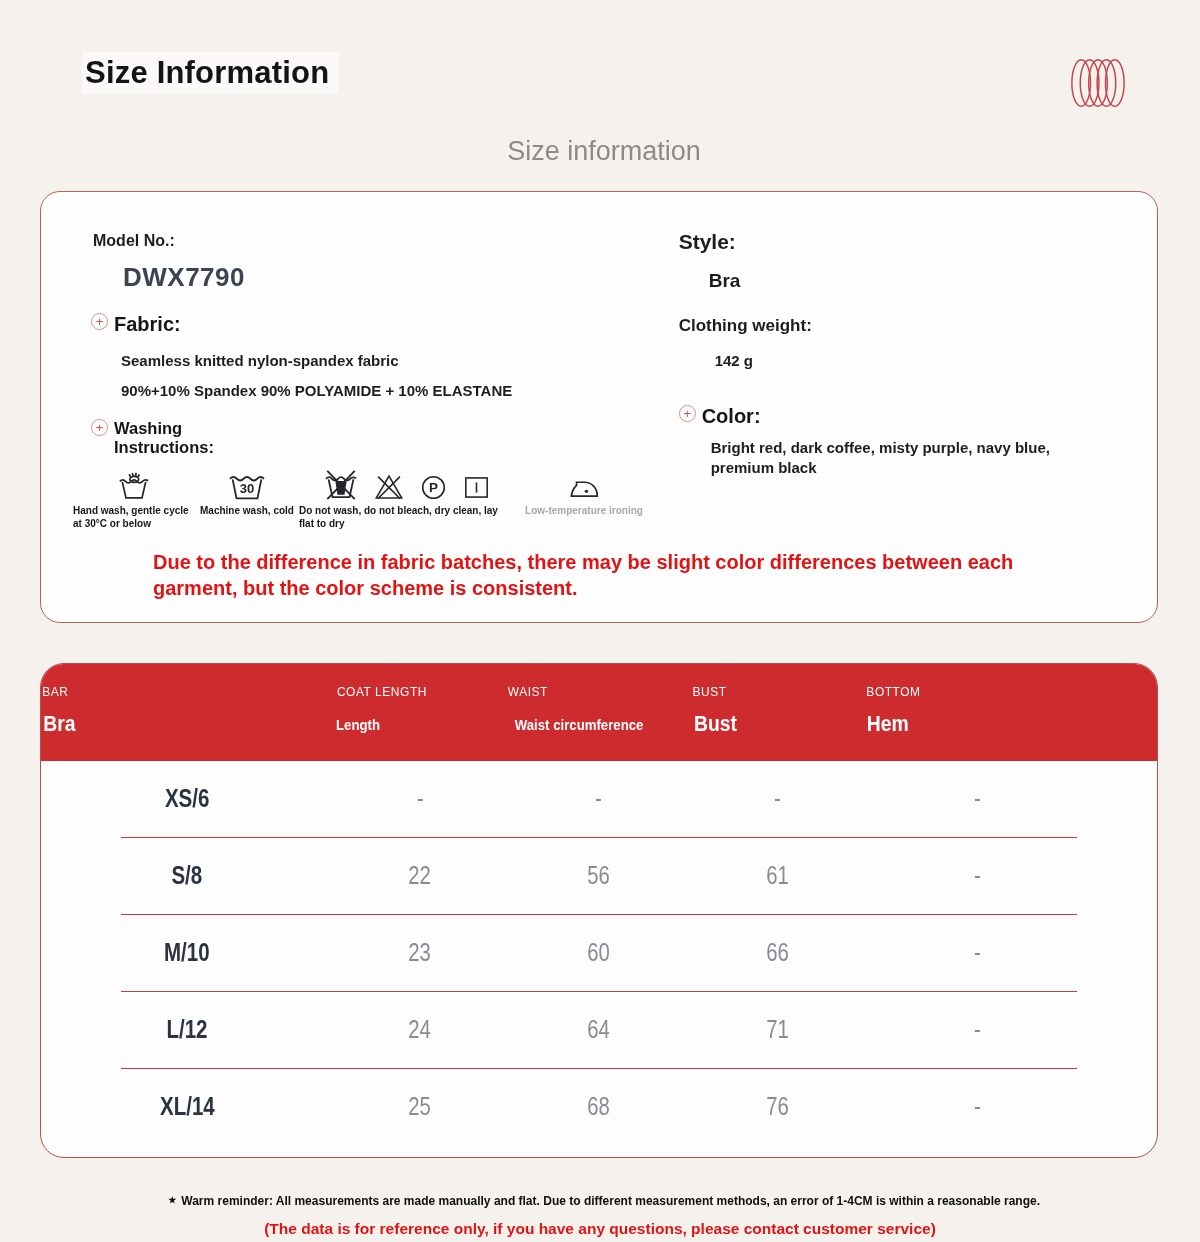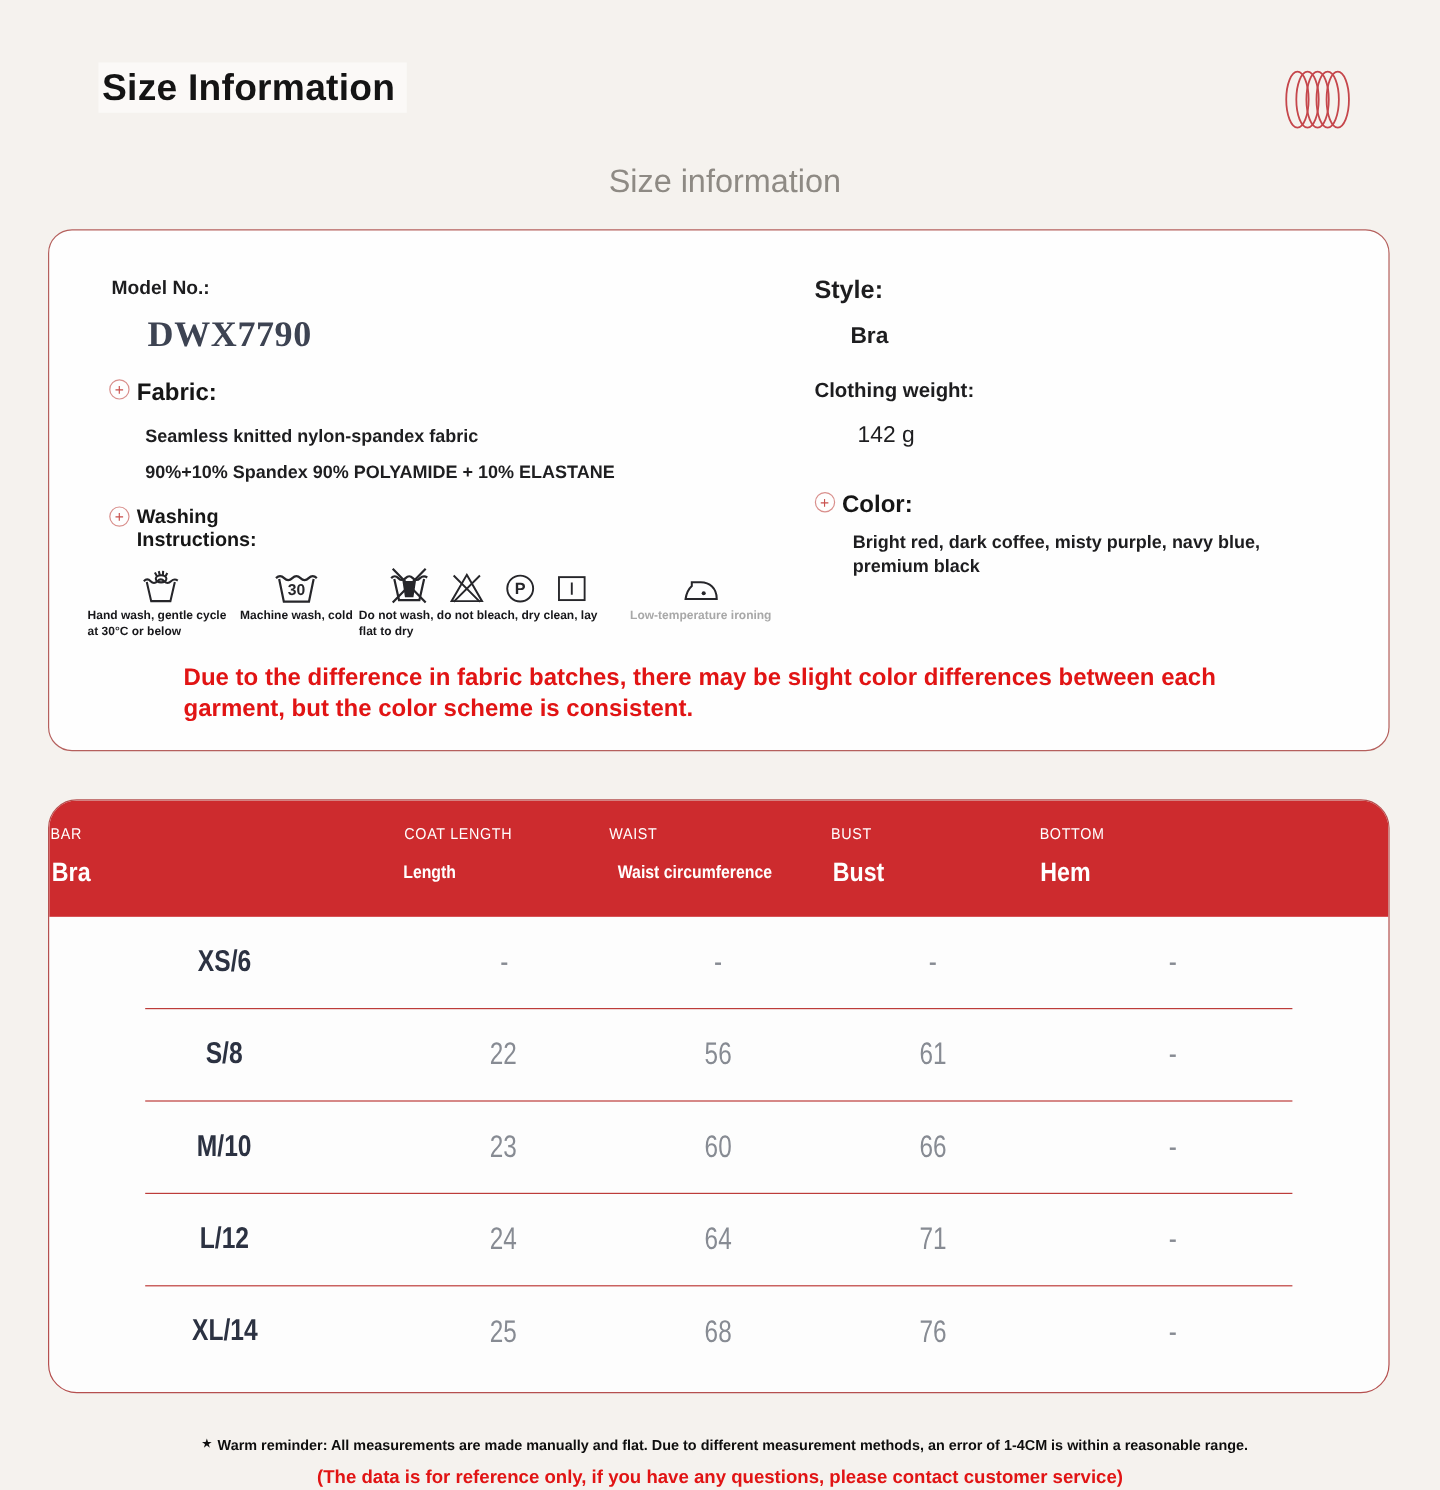--- a/index.html
+++ b/index.html
@@ -29,21 +29,21 @@
   .subtitle{margin-top:22px;font-size:27px;color:#8e8a84;}
 
   
   .info-card{
     margin:24px 42px 0 40px;
     background:#fefefe;border:1px solid var(--border-red);
     border-radius:20px;padding:30px 42px 20px 50px;
   }
   .card-grid{display:grid;grid-template-columns:57% 43%;}
   .lbl{font-size:16px;font-weight:700;margin:10px 0 0 2px;}
-  .model-value{margin:12px 0 0 32px;font-size:30px;font-weight:700;color:#3d4352;letter-spacing:.5px;font-family:Liberation Serif, serif;}
+  .model-value{margin:12px 0 0 32px;font-size:26px;font-weight:700;color:#3d4352;letter-spacing:.5px;}
   .heading-row{display:flex;gap:6px;margin-top:20px;}
   .plus-icon{
     flex:0 0 auto;width:17px;height:17px;border:1px solid #d98f8c;border-radius:50%;
     color:#c9514e;display:inline-flex;align-items:center;justify-content:center;
     font-size:13px;line-height:1;
   }
   .plus-icon::before{content:"+";margin-top:-1px;}
   .heading{font-size:20px;font-weight:700;color:#161616;}
   .indent-p{margin:16px 0 0 30px;font-size:15px;font-weight:700;color:#1e1e20;}
   .indent-p + .indent-p{margin-top:13px;}
@@ -59,21 +59,21 @@
   .wgroup.g-care{width:216px;}
   .wgroup.g-iron{width:138px;}
   .caption.gray{color:#a8a8a8;text-align:center;}
   .care-svg{stroke:#26262a;fill:none;stroke-width:1.4;}
   .care-svg text{stroke:none;fill:#26262a;font-family:"Liberation Sans",sans-serif;}
 
   .col-right{padding-left:4px;}
   .style-label{font-size:21px;font-weight:700;margin-top:8px;}
   .style-value{margin:16px 0 0 30px;font-size:19px;font-weight:700;}
   .weight-label{margin-top:24px;font-size:17px;font-weight:700;}
-  .weight-value{margin:16px 0 0 36px;font-size:19px;font-weight:400;}
+  .weight-value{margin:16px 0 0 36px;font-size:15px;font-weight:700;}
   .color-row{margin-top:36px;}
   .color-value{margin:10px 0 0 32px;width:400px;font-size:15px;font-weight:700;line-height:1.35;}
 
   .batch-note{
     margin:18px 0 0 62px;max-width:880px;
     color:var(--note-red);font-size:20px;font-weight:700;line-height:1.32;
   }
 
   
   .size-table{

